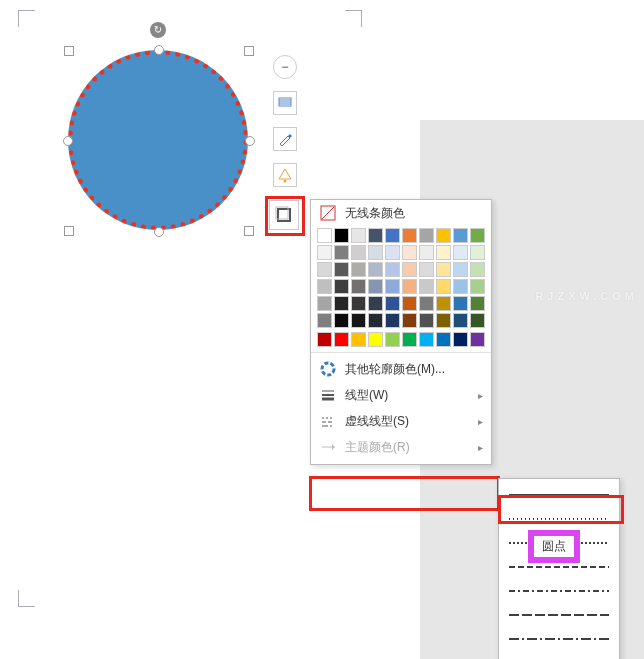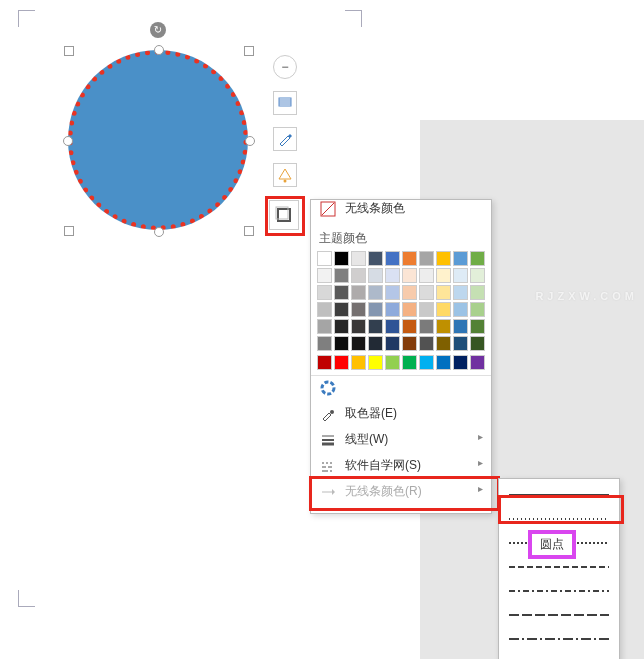--- a/index.html
+++ b/index.html
@@ -16,36 +16,36 @@
 .handle.sq{border-radius:0}
 .rotate{position:absolute;width:16px;height:16px;border-radius:50%;background:#888;color:#fff;font-size:10px;text-align:center;line-height:16px}
 
 .tbar{position:absolute;left:273px;top:55px;width:24px}
 .tbtn{width:24px;height:24px;margin-bottom:12px;border:1px solid #ccc;background:#fff;display:flex;align-items:center;justify-content:center;box-sizing:border-box}
 .tbtn.minus{border-radius:50%;font-weight:bold;color:#888}
 .red-box{border:3px solid #e8261d;box-sizing:content-box}
 .outline-btn-wrap{position:absolute;left:265px;top:196px;width:32px;height:32px;padding:1px}
 
 .menu{position:absolute;left:310px;top:199px;width:180px;background:#fff;border:1px solid #bbb;box-shadow:2px 2px 6px rgba(0,0,0,0.15);padding-bottom:4px}
-.menu-row{display:flex;align-items:flex-start;height:26px;padding:0 8px;cursor:default}
+.menu-row{display:flex;align-items:center;height:26px;padding:0 8px;cursor:default}
 .menu-row .ic{width:18px;height:18px;margin-right:8px;display:flex;align-items:center;justify-content:center;flex-shrink:0}
 .menu-row .arrow{margin-left:auto;color:#888;font-size:10px}
 .menu-row.disabled{color:#aaa}
 .menu-sep{height:1px;background:#e0e0e0;margin:3px 0}
 .menu-hl{position:absolute;left:309px;top:476px;width:185px;height:29px;pointer-events:none}
 .section-label{padding:4px 8px 2px;color:#555}
 .swatch-grid{display:flex;flex-wrap:wrap;padding:2px 6px;gap:2px}
 .sw{width:15px;height:15px;border:1px solid #ccc;box-sizing:border-box}
 
 .submenu{position:absolute;left:498px;top:478px;width:120px;background:#fff;border:1px solid #bbb;box-shadow:2px 2px 6px rgba(0,0,0,0.15);padding:4px 0}
 .dash-row{height:18px;display:flex;align-items:center;justify-content:center;padding:3px 10px}
 .dash-row svg{width:100px;height:4px}
 .dash-hl{position:absolute;left:498px;top:498px;width:120px;height:20px;background:#d8d8d8}
 .dash-box{position:absolute;left:498px;top:495px;width:120px;height:23px}
-.tooltip{position:absolute;left:528px;top:530px;background:#fff;border:4px solid #d946ef;padding:2px 8px;font-size:12px}
+.tooltip{position:absolute;left:528px;top:530px;background:#fff;border:6px solid #d946ef;padding:2px 8px;font-size:12px}
 .watermark{position:absolute;right:6px;top:290px;font-size:28px;font-weight:bold;color:#fff;opacity:0.55;letter-spacing:2px;pointer-events:none;text-shadow:0 0 2px #bbb}
 .watermark small{display:block;font-size:11px;letter-spacing:4px;text-align:center}
 </style>
 </head>
 <body>
 
 <div class="stage">
   <div class="gray-area"></div>
 
   <div class="corner tl" style="left:18px;top:10px"></div>
@@ -101,21 +101,20 @@
   <div class="menu">
     <div class="menu-row">
       <span class="ic">
           <svg width="16" height="16">
             <rect x="1" y="1" width="14" height="14" fill="none" stroke="#c33"></rect>
             <line x1="2" y1="14" x2="14" y2="2" stroke="#c33"></line>
           </svg>
         </span>
       <span>无线条颜色</span>
     </div>
-    <div class="section-label">主题颜色</div>
     <div class="swatch-grid" id="theme-grid">
         <div class="sw" style="background: rgb(255, 255, 255);"></div>
         <div class="sw" style="background: rgb(0, 0, 0);"></div>
         <div class="sw" style="background: rgb(231, 230, 230);"></div>
         <div class="sw" style="background: rgb(68, 84, 106);"></div>
         <div class="sw" style="background: rgb(68, 114, 196);"></div>
         <div class="sw" style="background: rgb(237, 125, 49);"></div>
         <div class="sw" style="background: rgb(165, 165, 165);"></div>
         <div class="sw" style="background: rgb(255, 192, 0);"></div>
         <div class="sw" style="background: rgb(91, 155, 213);"></div>
@@ -183,60 +182,52 @@
         <div class="sw" style="background: rgb(0, 32, 96);"></div>
         <div class="sw" style="background: rgb(112, 48, 160);"></div>
       </div>
     <div class="menu-sep"></div>
     <div class="menu-row">
       <span class="ic">
           <svg width="16" height="16">
             <circle cx="8" cy="8" r="6" fill="none" stroke="#3b7bbf" stroke-width="3" stroke-dasharray="4 2"></circle>
           </svg>
         </span>
-    </div>
-    <div class="menu-row">
-      <span class="ic">
-          <svg width="16" height="16">
-            <path d="M3 13 L9 7 L11 9 L5 15Z" fill="none" stroke="#555"></path>
-            <circle cx="12" cy="6" r="2" fill="#555"></circle>
-          </svg>
-        </span>
-      <span>取色器(E)</span>
+      <span>其他轮廓颜色(M)...</span>
     </div>
     <div class="menu-row">
       <span class="ic">
           <svg width="16" height="16">
             <line x1="2" y1="4" x2="14" y2="4" stroke="#555" stroke-width="1"></line>
             <line x1="2" y1="8" x2="14" y2="8" stroke="#555" stroke-width="2"></line>
             <line x1="2" y1="12" x2="14" y2="12" stroke="#555" stroke-width="3"></line>
           </svg>
         </span>
       <span>线型(W)</span>
       <span class="arrow">▸</span>
     </div>
     <div class="menu-row">
       <span class="ic">
           <svg width="16" height="16">
             <line x1="2" y1="5" x2="14" y2="5" stroke="#555" stroke-dasharray="2 2"></line>
             <line x1="2" y1="9" x2="14" y2="9" stroke="#555" stroke-dasharray="4 2"></line>
             <line x1="2" y1="13" x2="14" y2="13" stroke="#555" stroke-dasharray="6 2 2 2"></line>
           </svg>
         </span>
-      <span>软件自学网(S)</span>
+      <span>虚线线型(S)</span>
       <span class="arrow">▸</span>
     </div>
     <div class="menu-row disabled">
       <span class="ic">
           <svg width="16" height="16">
             <line x1="2" y1="8" x2="12" y2="8" stroke="#bbb"></line>
             <path d="M12 5 L15 8 L12 11Z" fill="#bbb"></path>
           </svg>
         </span>
-      <span>无线条颜色(R)</span>
+      <span>主题颜色(R)</span>
       <span class="arrow">▸</span>
     </div>
   </div>
   <div class="red-box menu-hl"></div>
 
   <div class="dash-hl"></div>
   <div class="submenu" id="dash-sub">
       <div class="dash-row">
         <svg width="100" height="4">
           <line x1="0" y1="2" x2="100" y2="2" stroke="#000" stroke-width="1.5"></line>

